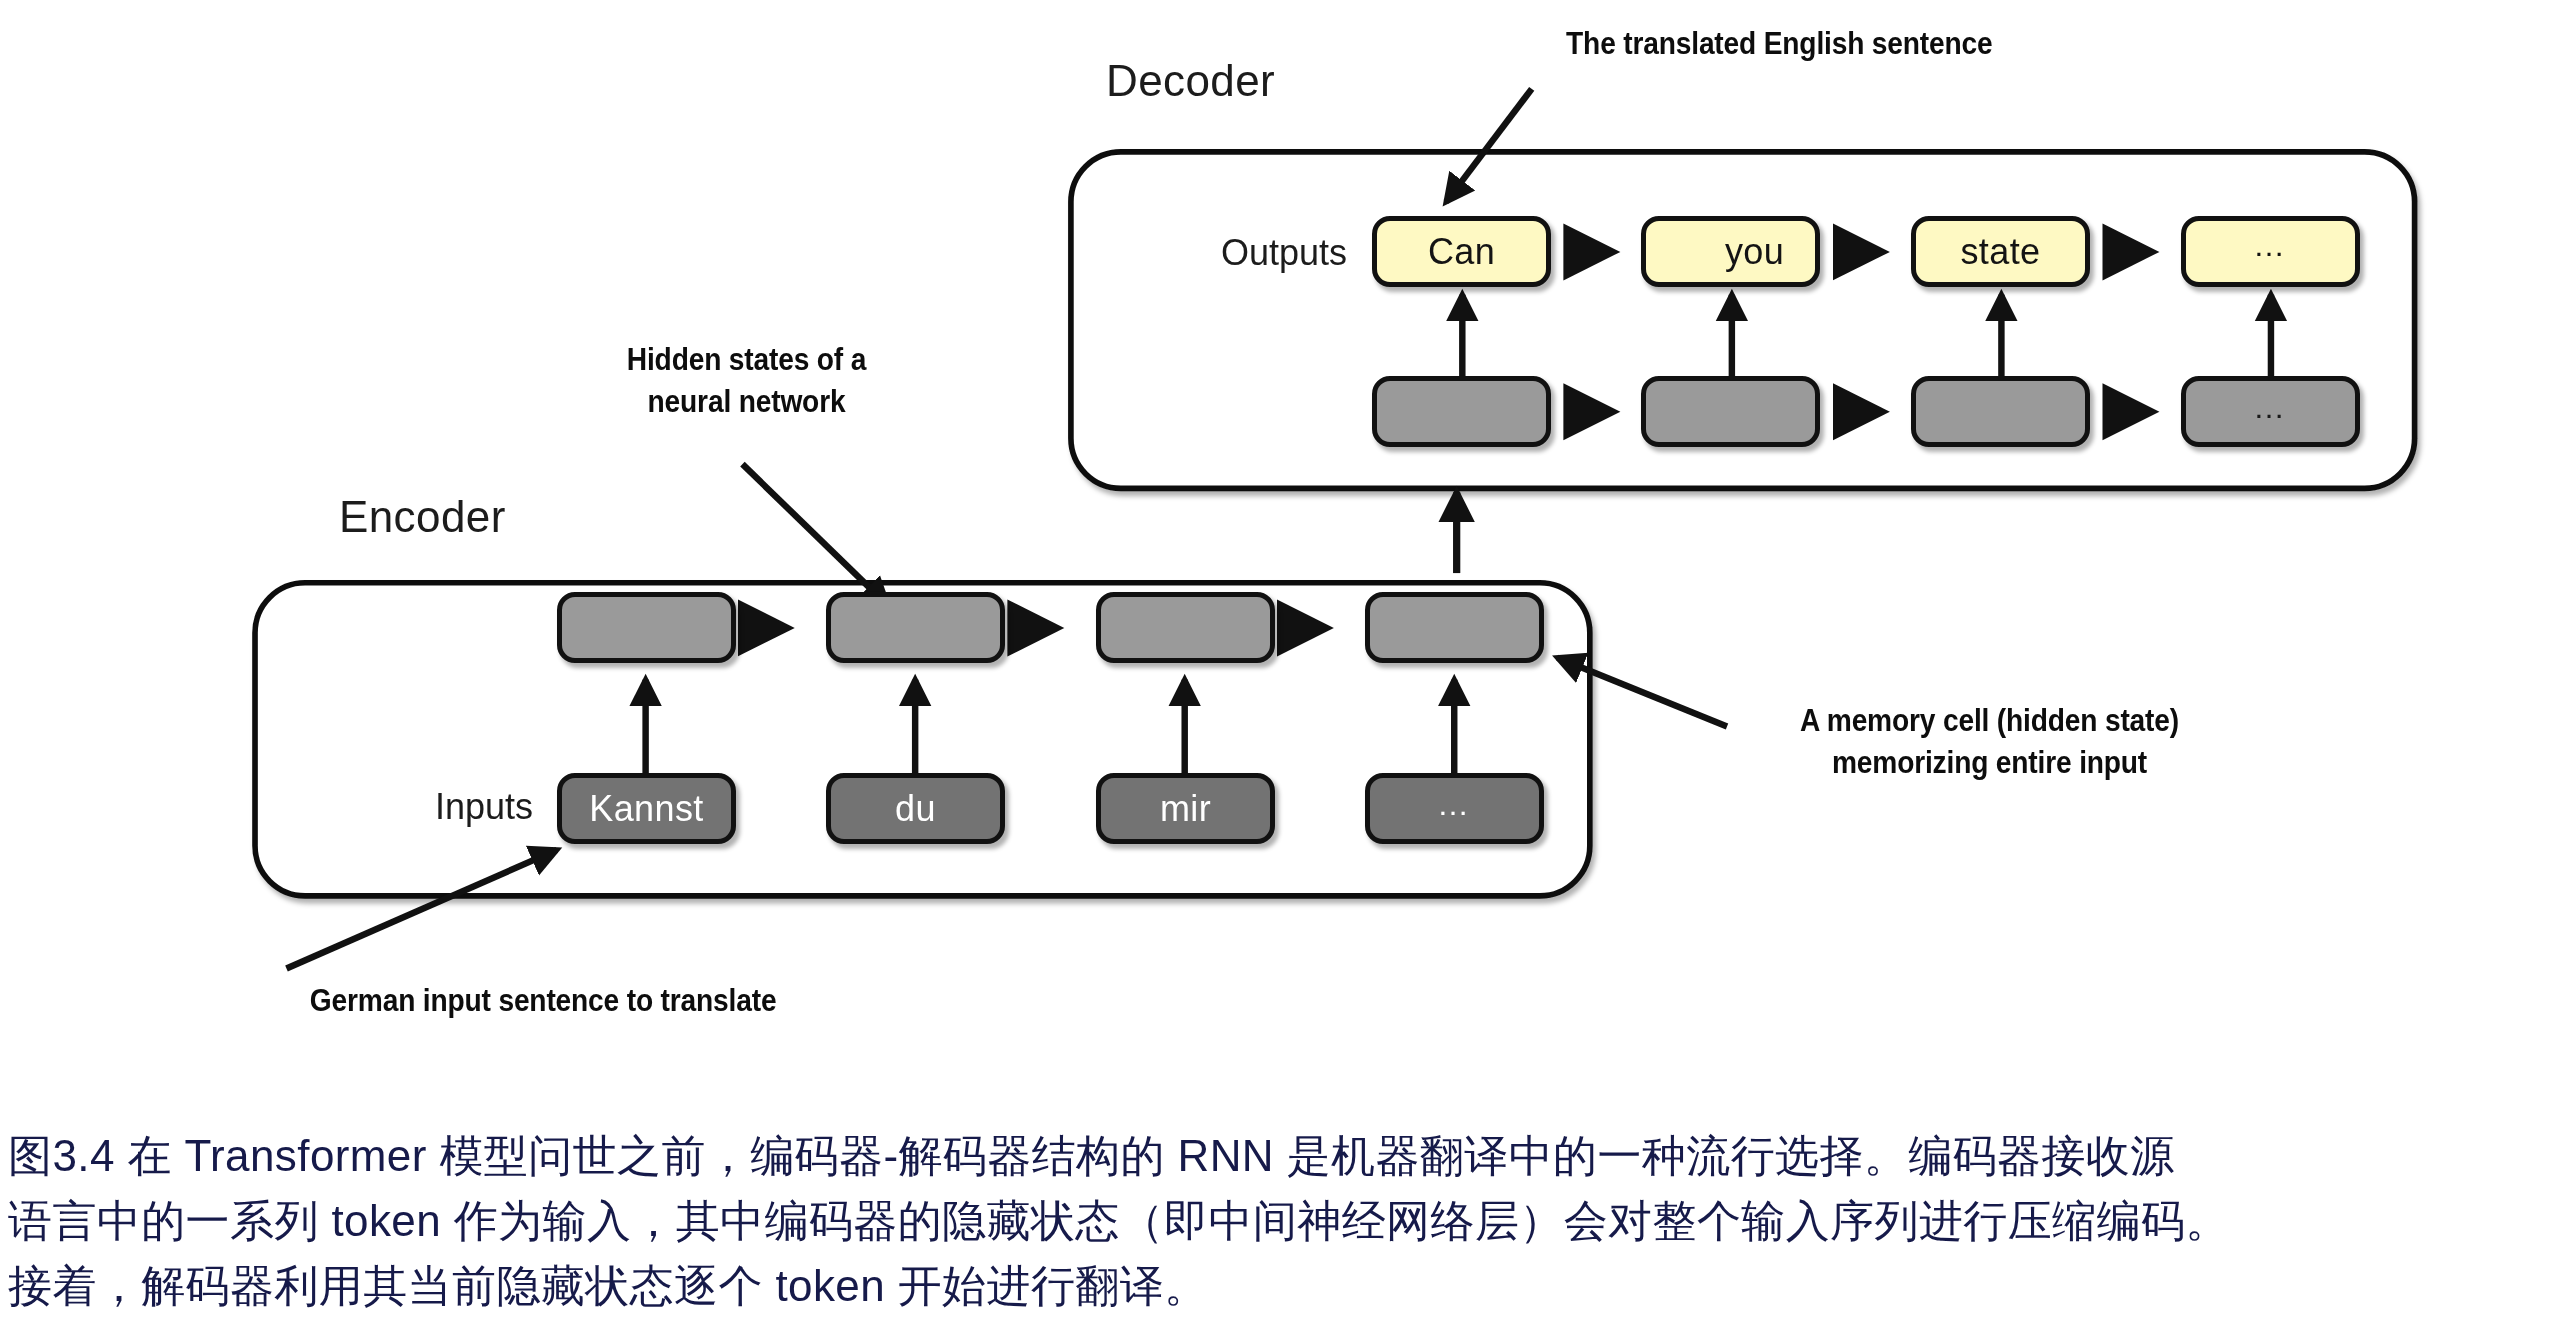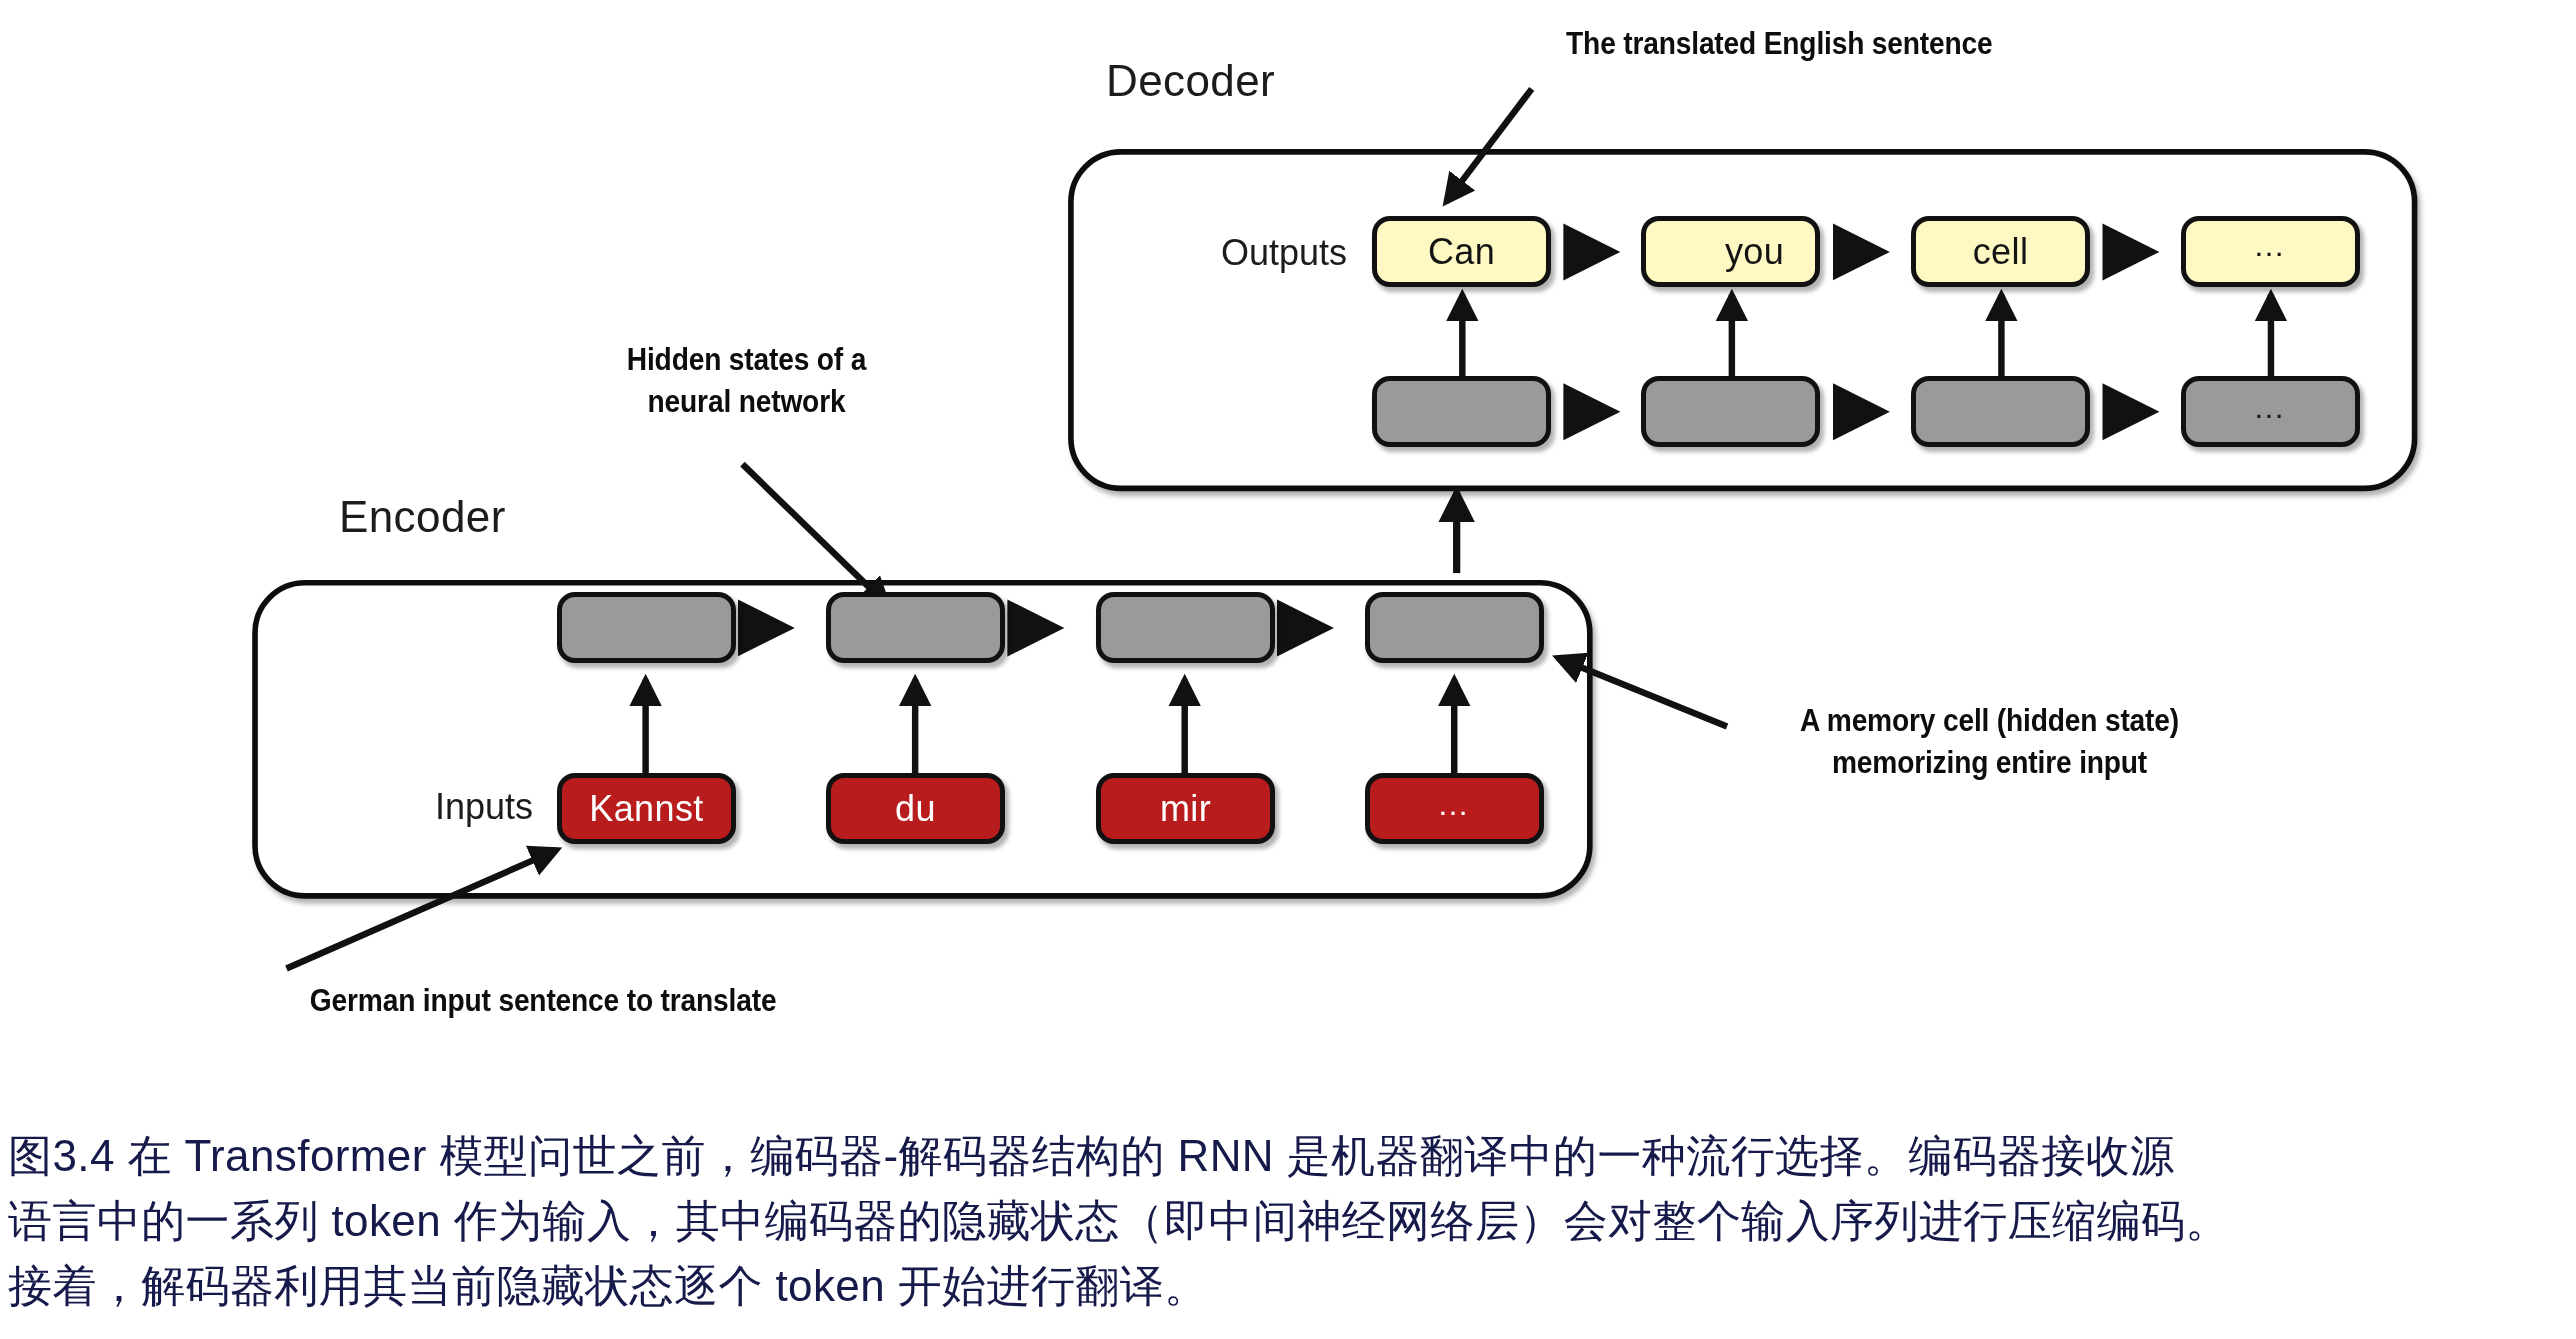--- a/index.html
+++ b/index.html
@@ -47,21 +47,21 @@
   }
   .cell.state {
     background: #9a9a9a;
     color: #1a1a1a;
   }
   .cell.output {
     background: #fef9c3;
     color: #141414;
   }
   .cell.input {
-    background: #b91c1c;
+    background: #737373;
     color: #ffffff;
   }
   .cell .ellipsis {
     font-size: 32px;
     letter-spacing: 3.2px;
     line-height: 0.4;
     padding-bottom: 11.3px;
   }
   .cell.state .ellipsis, .cell.input .ellipsis { padding-bottom: 8px; }
 
@@ -184,21 +184,21 @@
 
   <div class="row-label" style="left:952px; top:224px; width:395px;">Outputs</div>
 
   <div class="cell output" style="left:1372px; top:208px; width:179px; height:71px;">
     <span>Can</span>
   </div>
   <div class="cell output" style="left:1641px; top:208px; width:179px; height:71px;padding-left:48px;">
     <span>you</span>
   </div>
   <div class="cell output" style="left:1911px; top:208px; width:179px; height:71px;">
-    <span>cell</span>
+    <span>state</span>
   </div>
   <div class="cell output" style="left:2181px; top:208px; width:179px; height:71px;">
     <span class="ellipsis">…</span>
   </div>
 
   <div class="cell state" style="left:1372px; top:368px; width:179px; height:71px;">
     <span></span>
   </div>
   <div class="cell state" style="left:1641px; top:368px; width:179px; height:71px;">
     <span></span>

